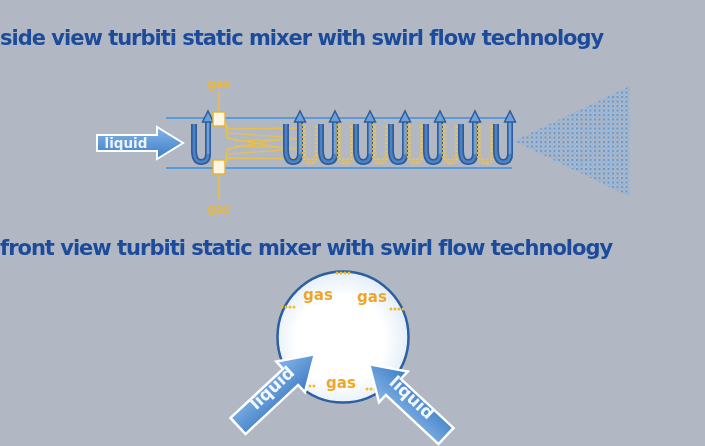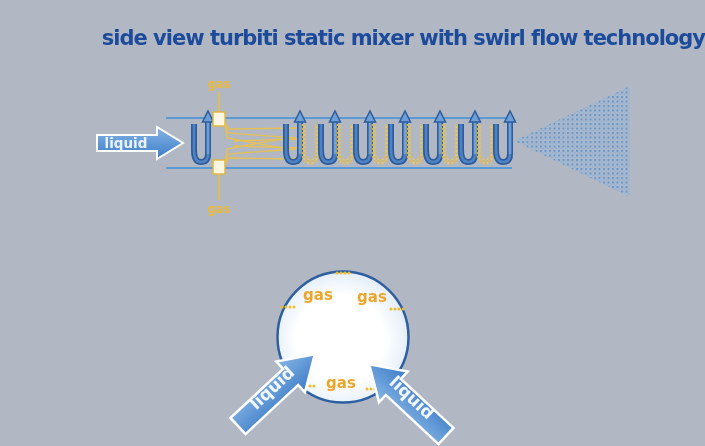--- a/index.html
+++ b/index.html
@@ -1,19 +1,19 @@
 <!DOCTYPE html>
 <html><head>
 <meta charset="utf-8">
 <style>
   html,body{margin:0;padding:0;}
   body{width:705px;height:446px;overflow:hidden;background:#b2b8c3;
        font-family:"DejaVu Sans","Liberation Sans",sans-serif;}
   .stage{position:relative;width:705px;height:446px;background:#b2b8c3;}
-  .title{position:absolute;left:0;width:705px;text-align:right;
+  .title{position:absolute;left:0;width:705px;text-align:left;
          color:#1d4b9b;font-weight:bold;font-size:21px;letter-spacing:-1px;
          white-space:nowrap;}
   .title.t1{top:26px;}
   .title.t2{top:236px;}
   svg{position:absolute;left:0;display:block;}
   svg.side{top:60px;}
   svg.front{top:255px;}
   text{font-family:"DejaVu Sans","Liberation Sans",sans-serif;}
 </style>
 </head>
@@ -93,20 +93,21 @@
       <use href="#u-blue" x="432" y="64"></use>
       <use href="#u-gold" x="449.5" y="64"></use>
       <use href="#u-blue" x="467" y="64"></use>
       <use href="#u-gold" x="484.5" y="64"></use>
       <use href="#u-blue" x="502" y="64"></use>
     </g>
 
     <polygon points="514,81 630,26 630,137" fill="url(#blueDots)"></polygon>
   </svg>
 
+  <div class="title t2">front view turbiti static mixer with swirl flow technology</div>
 
   <svg class="front" width="705" height="191" viewBox="0 0 705 191">
     <defs>
       <linearGradient id="arrowGrad2" x1="0" y1="0" x2="0" y2="1">
         <stop offset="0" stop-color="#85b5e6"></stop>
         <stop offset="1" stop-color="#3d7cc6"></stop>
       </linearGradient>
       <radialGradient id="circGrad" cx="0.48" cy="0.52" r="0.75">
         <stop offset="0" stop-color="#ffffff"></stop>
         <stop offset="0.45" stop-color="#ffffff"></stop>

